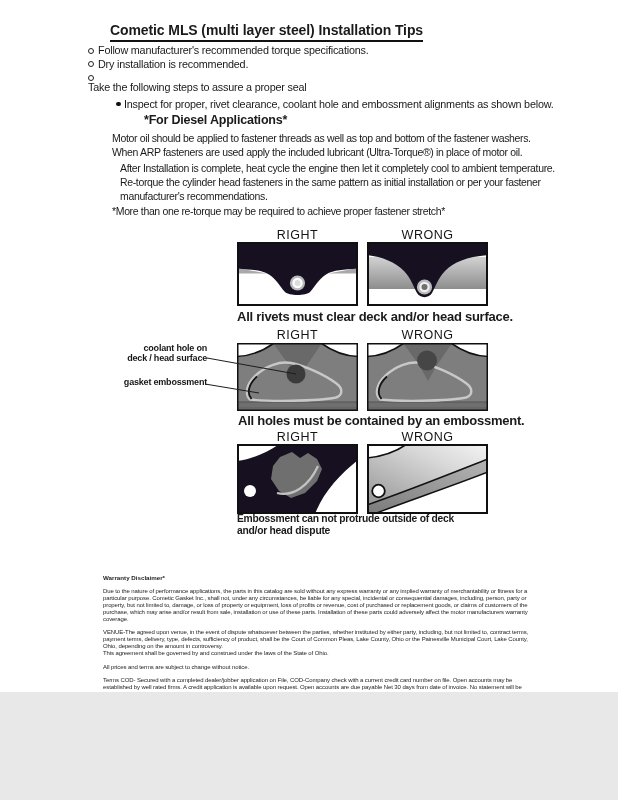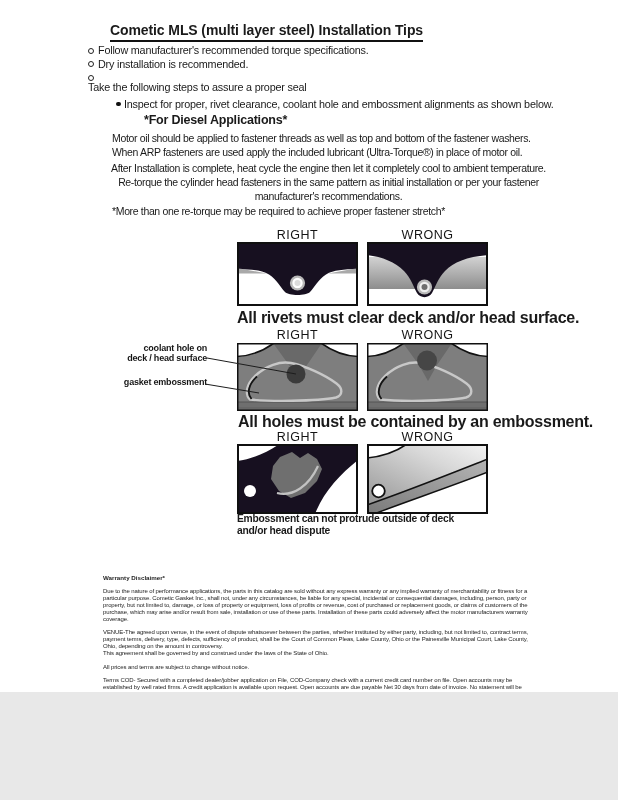--- a/index.html
+++ b/index.html
@@ -14,21 +14,21 @@
     border-bottom:2px solid #111;padding-bottom:2px;white-space:nowrap;
   }
   .b-row{display:flex;align-items:flex-start;font-size:10.8px;letter-spacing:-0.2px;white-space:nowrap;}
   .b-dot-open{width:4px;height:4px;border:1px solid #222;border-radius:50%;margin:3.5px 4px 0 0;flex:0 0 auto;}
   .b-dot-fill{width:4.5px;height:4.5px;background:#111;border-radius:50%;margin:3.5px 3.5px 0 0;flex:0 0 auto;}
   .sec-h{font-size:12.5px;font-weight:bold;letter-spacing:-0.2px;}
   .body-p{font-size:10.5px;line-height:14px;letter-spacing:-0.35px;width:445px;margin:0;}
   .rw-label{width:121px;text-align:center;font-size:12.5px;letter-spacing:0.5px;color:#141414;}
   .dbox{width:121px;}
   .dbox svg{display:block;}
-  .caption{font-size:16px;font-weight:bold;letter-spacing:-0.25px;white-space:nowrap;}
+  .caption{font-size:13px;font-weight:bold;letter-spacing:-0.25px;white-space:nowrap;}
   .caption2{font-size:10.3px;font-weight:bold;letter-spacing:-0.25px;line-height:11.5px;}
   .callout{font-size:9px;line-height:9.5px;letter-spacing:-0.2px;text-align:right;width:97px;color:#161616;font-weight:bold;}
   .legal{width:430px;color:#242424;}
   .legal .lh{font-size:6.2px;font-weight:bold;margin:0 0 6.5px;}
   .legal p{font-size:6px;line-height:7px;margin:0 0 6.5px;letter-spacing:-0.1px;}
   .legal p.tight{margin-bottom:0;}
   .footer-code{font-size:14px;letter-spacing:0.4px;color:#1c1c1c;}
 </style>
 </head>
 <body>
@@ -49,21 +49,21 @@
     <span class="b-dot-open"></span>
     <span>Take the following steps to assure a proper seal</span>
   </div>
   <div class="abs b-row" style="left:116px;top:98px;">
     <span class="b-dot-fill"></span>
     <span>Inspect for proper, rivet clearance, coolant hole and embossment alignments as shown below.</span>
   </div>
 
   <div class="abs sec-h" style="left:112px;top:113px;margin-left:32px;">*For Diesel Applications*</div>
   <p class="abs body-p" style="left:112px;top:131px;">Motor oil should be applied to fastener threads as well as top and bottom of the fastener washers. When ARP fasteners are used apply the included lubricant (Ultra-Torque®) in place of motor oil.</p>
-  <p class="abs body-p" style="left:106px;top:161px;text-align:center;">After Installation is complete, heat cycle the engine then let it completely cool to ambient temperature. Re-torque the cylinder head fasteners in the same pattern as initial installation or per your fastener manufacturer's recommendations.</p>
+  <p class="abs body-p" style="left:120px;top:161px;">After Installation is complete, heat cycle the engine then let it completely cool to ambient temperature. Re-torque the cylinder head fasteners in the same pattern as initial installation or per your fastener manufacturer's recommendations.</p>
   <p class="abs body-p" style="left:112px;top:204px;">*More than one re-torque may be required to achieve proper fastener stretch*</p>
 
   <div class="abs rw-label" style="left:237px;top:228px;">RIGHT</div>
   <div class="abs rw-label" style="left:367px;top:228px;">WRONG</div>
 
   <div class="abs dbox" style="left:237px;top:242px;">
     <svg width="121" height="64" viewBox="0 0 121 64">
       <rect width="121" height="64" fill="#ffffff"></rect>
       <polygon points="0,26 30,31.5 0,31.5" fill="#a9a9a9"></polygon>
       <polygon points="121,26 91,31.5 121,31.5" fill="#a9a9a9"></polygon>

